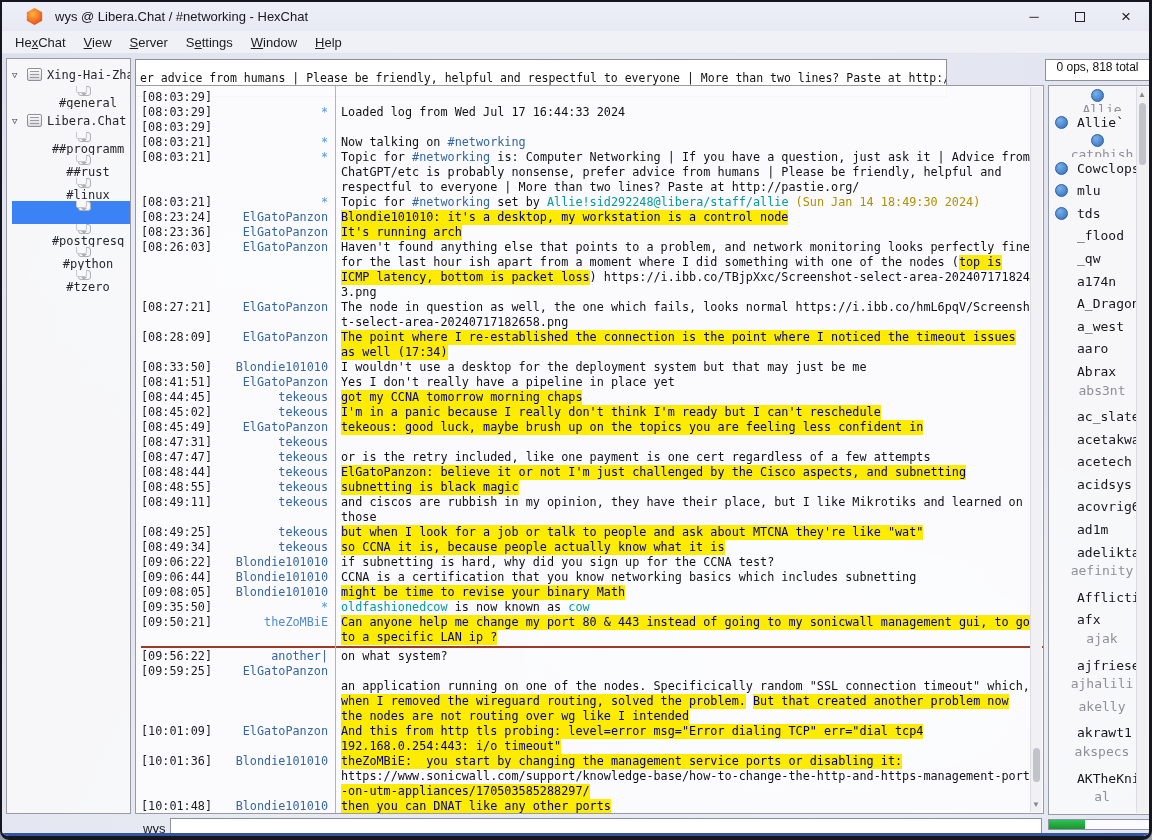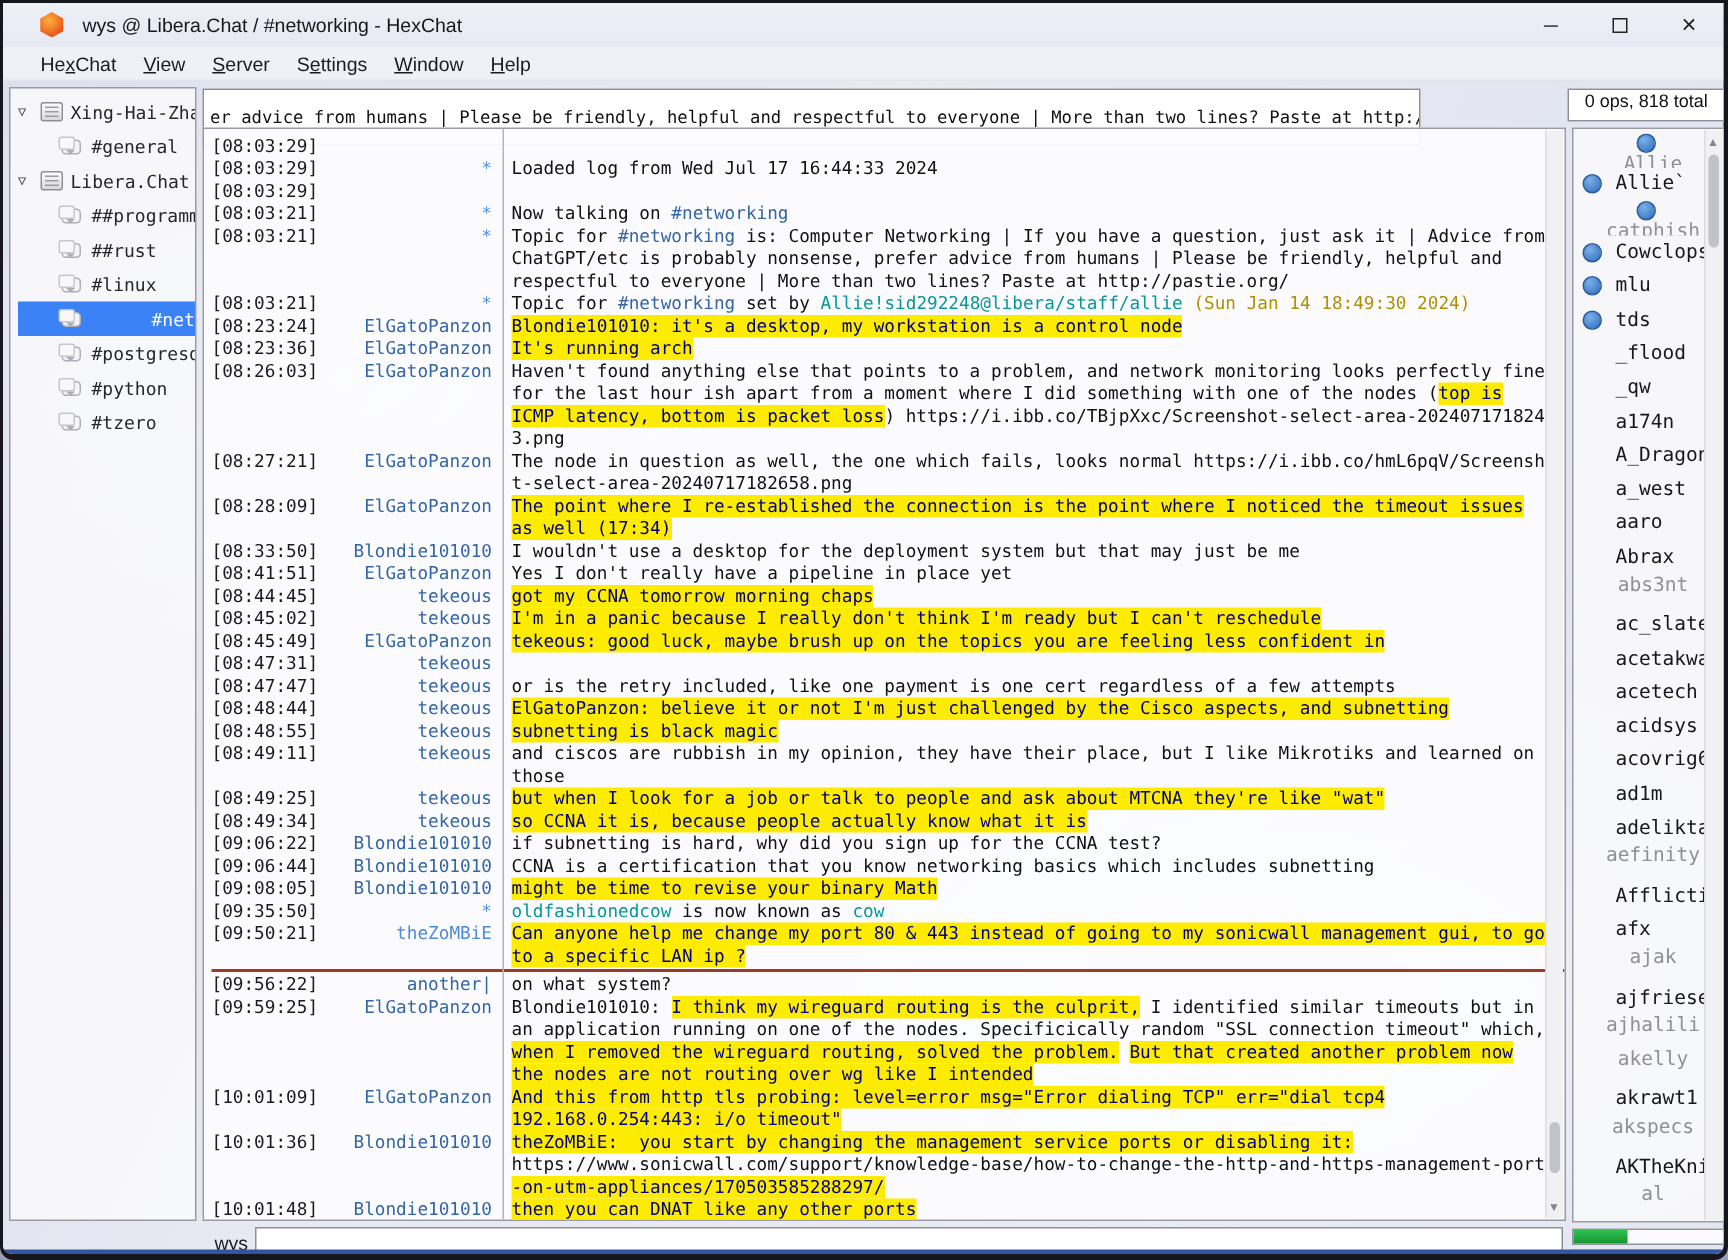--- a/index.html
+++ b/index.html
@@ -21,38 +21,38 @@
   .app-icon{width:17px;height:17px;margin-left:24px;clip-path:polygon(50% 0,95% 25%,95% 75%,50% 100%,5% 75%,5% 25%);
             background:radial-gradient(circle at 40% 35%,#ffb13d,#e8541c 70%,#a33312);border-radius:2px;}
   .title-text{margin-left:12px;font-size:13px;color:#17171c;}
   .win-controls{margin-left:auto;display:flex;height:100%;}
   .win-btn{width:46px;height:100%;display:flex;align-items:center;justify-content:center;color:#222;font-size:13px;cursor:default;}
   .max-glyph{width:10px;height:10px;border:1.4px solid #222;}
   .close-glyph{font-size:17px;line-height:1;}
 
   
   .menubar{position:absolute;left:0;top:29px;right:0;height:23px;background:#f0f1f6;display:flex;align-items:center;
-           padding-left:16px;z-index:3;border-bottom:1px solid #e3e4ea;}
+           padding-left:4px;z-index:3;border-bottom:1px solid #e3e4ea;}
   .menu-item{padding:2px 9px;font-size:13px;color:#1b1b20;}
 
   
   .panel{position:absolute;background:rgba(248,248,251,.92);border:1px solid #9a9aa4;z-index:2;}
 
   
   #tree{left:4px;top:56px;width:125px;height:756px;overflow:hidden;padding-top:4px;}
   .trow{height:23px;display:flex;align-items:center;font:12px "DejaVu Sans Mono",monospace;color:#26262c;
         white-space:pre;overflow:hidden;margin-left:5px;}
   .trow .exp{width:15px;flex:none;font-size:9px;color:#3a3a40;text-align:left;}
   .net-icon{width:15px;height:13px;flex:none;border:1px solid #8f8f98;border-radius:2px;background:
      linear-gradient(#fdfdfd,#d8d8dd);position:relative;}
   .net-icon::before{content:"";position:absolute;left:2px;right:2px;top:2px;height:1px;background:#9a9aa2;box-shadow:0 3px 0 #9a9aa2,0 6px 0 #9a9aa2;}
   .bub-icon{width:13px;height:10px;flex:none;border:1px solid #aeaeb6;border-radius:3px;background:#f6f6f9;position:relative;margin-right:2px;}
   .bub-icon::after{content:"";position:absolute;left:2px;bottom:-4px;border:3px solid transparent;border-top-color:#aeaeb6;}
   .bub-icon::before{content:"";position:absolute;left:-3px;top:-3px;width:9px;height:7px;border:1px solid #c6c6cd;border-radius:2px;background:#f8f8fb;}
-  .trow.channel{padding-left:29px;}
+  .trow.channel{padding-left:29px;flex-direction:column;}
   .trow .label{margin-left:5px;}
   .trow.selected{background:#3b82f6;color:#fff;gap:40px;}
 
   
   #topic{left:133px;top:57px;width:812px;height:22px;background:#fff;border:1px solid #8f8f98;
          font:11.5px "DejaVu Sans Mono",monospace;color:#111;display:flex;align-items:center;
          padding:18px 4px;white-space:pre;overflow:hidden;}
   #opsbox{left:1043px;top:57px;width:105px;height:22px;background:#fff;border:1px solid #8f8f98;
           font:12px "Liberation Sans",sans-serif;color:#111;display:flex;align-items:flex-start;justify-content:center;}
 
@@ -184,21 +184,21 @@
         <div class="cl"><span class="ts">[08:49:25]</span><span class="nick">tekeous</span><span class="msg"><span class="hl">but when I look for a job or talk to people and ask about MTCNA they're like "wat"</span></span></div>
         <div class="cl"><span class="ts">[08:49:34]</span><span class="nick">tekeous</span><span class="msg"><span class="hl">so CCNA it is, because people actually know what it is</span></span></div>
         <div class="cl"><span class="ts">[09:06:22]</span><span class="nick">Blondie101010</span><span class="msg"><span>if subnetting is hard, why did you sign up for the CCNA test?</span></span></div>
         <div class="cl"><span class="ts">[09:06:44]</span><span class="nick">Blondie101010</span><span class="msg"><span>CCNA is a certification that you know networking basics which includes subnetting</span></span></div>
         <div class="cl"><span class="ts">[09:08:05]</span><span class="nick">Blondie101010</span><span class="msg"><span class="hl">might be time to revise your binary Math</span></span></div>
         <div class="cl"><span class="ts">[09:35:50]</span><span class="nick star">*</span><span class="msg"><span class="teal">oldfashionedcow</span><span> is now known as </span><span class="teal">cow</span></span></div>
         <div class="cl"><span class="ts">[09:50:21]</span><span class="nick b2">theZoMBiE</span><span class="msg"><span class="hl">Can anyone help me change my port 80 &amp; 443 instead of going to my sonicwall management gui, to go</span></span></div>
         <div class="cl"><span class="ts"></span><span class="nick"></span><span class="msg"><span class="hl">to a specific LAN ip ?</span></span></div>
         <div class="marker"></div>
         <div class="cl"><span class="ts">[09:56:22]</span><span class="nick">another|</span><span class="msg"><span>on what system?</span></span></div>
-        <div class="cl"><span class="ts">[09:59:25]</span><span class="nick">ElGatoPanzon</span><span class="msg"><span>Blondie101010: </span><span class="hl">I think my wireguard routing is the culprit,</span><span> I identified similar timeouts but in</span></span></div>
+        <div class="cl"><span class="ts">[09:59:25]</span><span class="nick">ElGatoPanzon</span></div>
         <div class="cl"><span class="ts"></span><span class="nick"></span><span class="msg"><span>an application running on one of the nodes. Specificically random "SSL connection timeout" which,</span></span></div>
         <div class="cl"><span class="ts"></span><span class="nick"></span><span class="msg"><span class="hl">when I removed the wireguard routing, solved the problem.</span><span> </span><span class="hl">But that created another problem now</span></span></div>
         <div class="cl"><span class="ts"></span><span class="nick"></span><span class="msg"><span class="hl">the nodes are not routing over wg like I intended</span></span></div>
         <div class="cl"><span class="ts">[10:01:09]</span><span class="nick">ElGatoPanzon</span><span class="msg"><span class="hl">And this from http tls probing: level=error msg="Error dialing TCP" err="dial tcp4</span></span></div>
         <div class="cl"><span class="ts"></span><span class="nick"></span><span class="msg"><span class="hl">192.168.0.254:443: i/o timeout"</span></span></div>
         <div class="cl"><span class="ts">[10:01:36]</span><span class="nick">Blondie101010</span><span class="msg"><span class="hl">theZoMBiE:  you start by changing the management service ports or disabling it:</span></span></div>
         <div class="cl"><span class="ts"></span><span class="nick"></span><span class="msg"><span>https://www.sonicwall.com/support/knowledge-base/how-to-change-the-http-and-https-management-ports</span></span></div>
         <div class="cl"><span class="ts"></span><span class="nick"></span><span class="msg"><span class="hl">-on-utm-appliances/170503585288297/</span></span></div>
         <div class="cl"><span class="ts">[10:01:48]</span><span class="nick">Blondie101010</span><span class="msg"><span class="hl">then you can DNAT like any other ports</span></span></div>
       </div>

